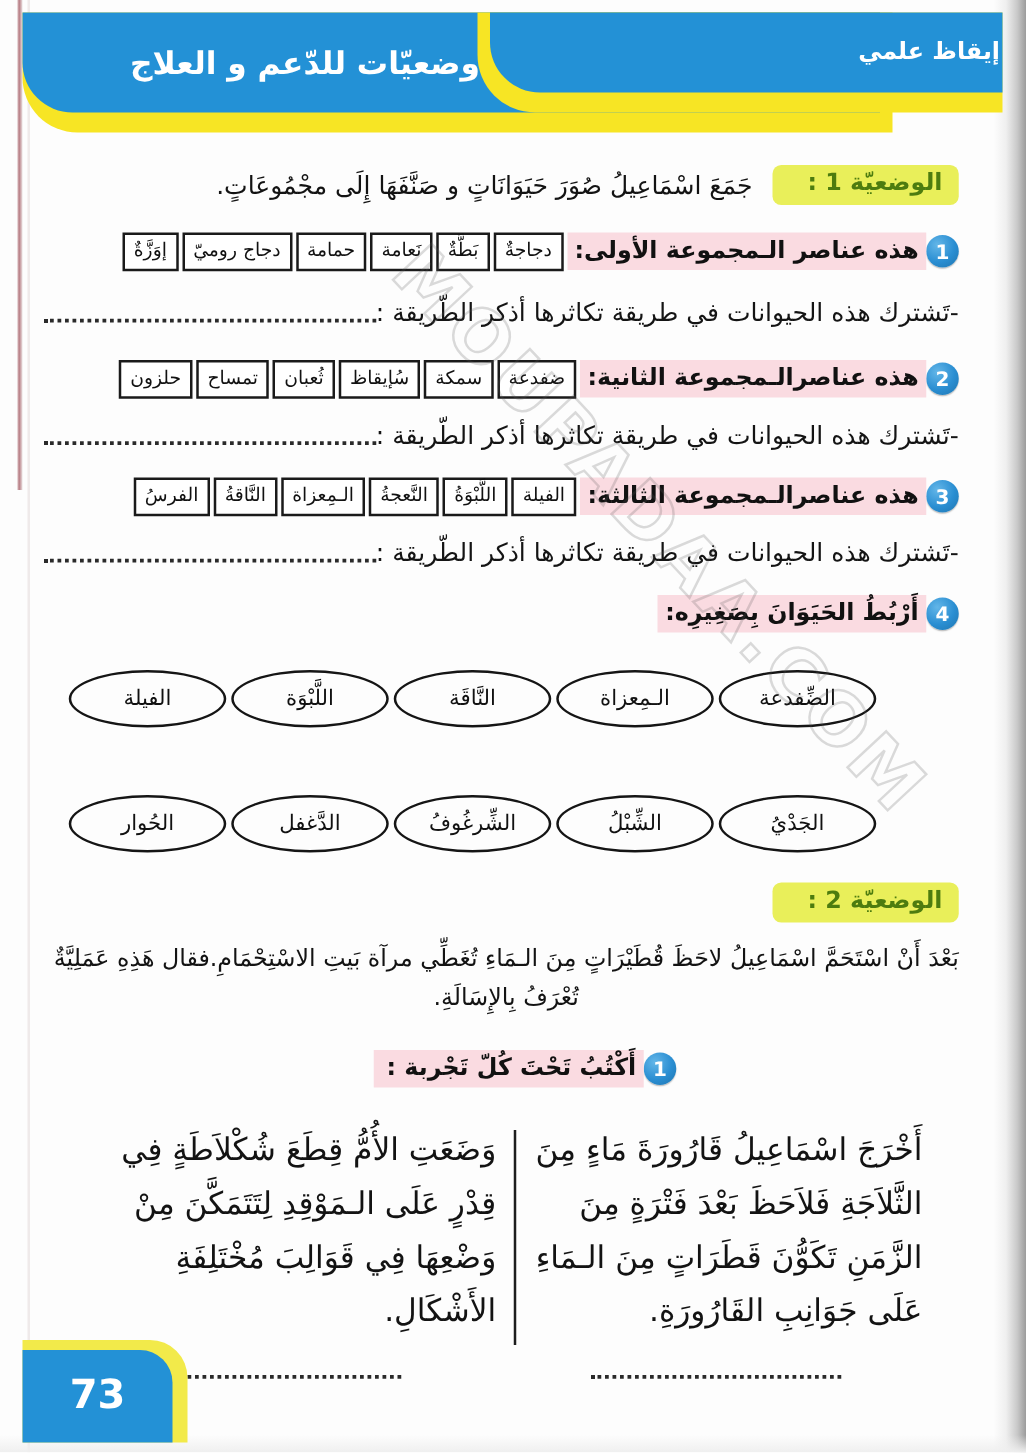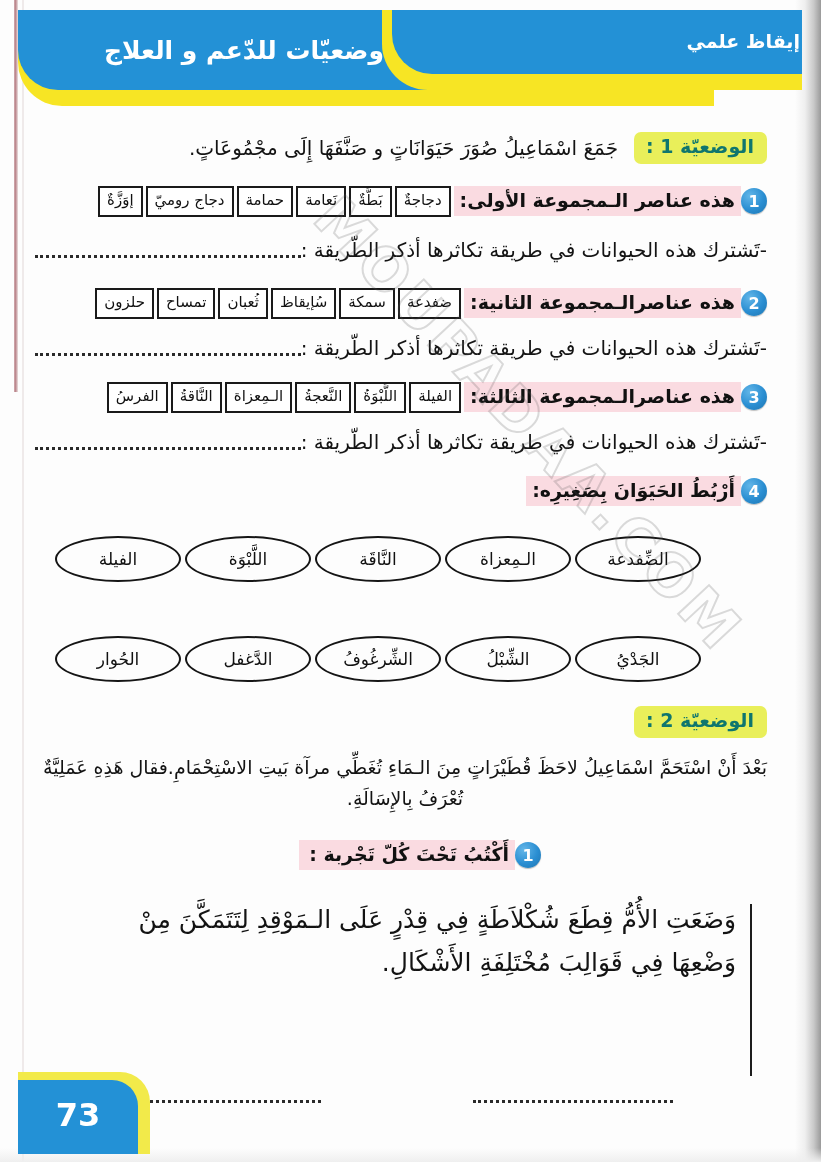--- a/index.html
+++ b/index.html
@@ -93,24 +93,24 @@
   }
   .tab-label-section {
     right: 424px; top: 28px;
     font-size: 25px;
   }
 
   
   .situation-badge {
     display: inline-block;
     background: #e9ef5a;
-    color: #0f766e;
+    color: #4d7c0f;
     font-weight: bold;
     font-size: 19px;
-    padding: 4px 13px 6px 12px;
+    padding: 4px 13px 6px 28px;
     border-radius: 7px;
     white-space: nowrap;
     line-height: 1.15;
   }
   .row {
     position: absolute;
     display: flex;
     align-items: center;
   }
   .num-circle {
@@ -372,20 +372,21 @@
   </div>
 
   <div class="para" style="right:54px; top:752px; width:724px;">بَعْدَ أَنْ اسْتَحَمَّ اسْمَاعِيلُ لاحَظَ قُطَيْرَاتٍ مِنَ الـمَاءِ تُغَطِّي مرآة بَيتِ الاسْتِحْمَامِ.فقال هَذِهِ عَمَلِيَّةٌ تُعْرَفُ بِالإِسَالَةِ.</div>
 
   <div class="row" style="right:280px; top:840px;">
     <span class="num-circle">1</span>
     <span class="pink-band" style="padding-inline-end:10px;">أَكْتُبُ تَحْتَ كُلّ تَجْربة :</span>
   </div>
 
   <div class="exp-wrap">
+    <div class="exp-col">أَخْرَجَ اسْمَاعِيلُ قَارُورَةَ مَاءٍ مِنَ الثَّلاَجَةِ فَلاَحَظَ بَعْدَ فَتْرَةٍ مِنَ الزَّمَنِ تَكَوُّنَ قَطَرَاتٍ مِنَ الـمَاءِ عَلَى جَوَانِبِ القَارُورَةِ.</div>
     <div class="exp-divider"></div>
     <div class="exp-col">وَضَعَتِ الأُمُّ قِطَعَ شُكْلاَطَةٍ فِي قِدْرٍ عَلَى الـمَوْقِدِ لِتَتَمَكَّنَ مِنْ وَضْعِهَا فِي قَوَالِبَ مُخْتَلِفَةِ الأَشْكَالِ.</div>
   </div>
 
   <div class="exp-answer-dots" style="right:148px; top:1100px; width:200px;"></div>
   <div class="exp-answer-dots" style="right:500px; top:1100px; width:200px;"></div>
 
   <div class="pagenum-yellow"></div>
   <div class="pagenum-blue">
     <span class="pagenum-text">73</span>

